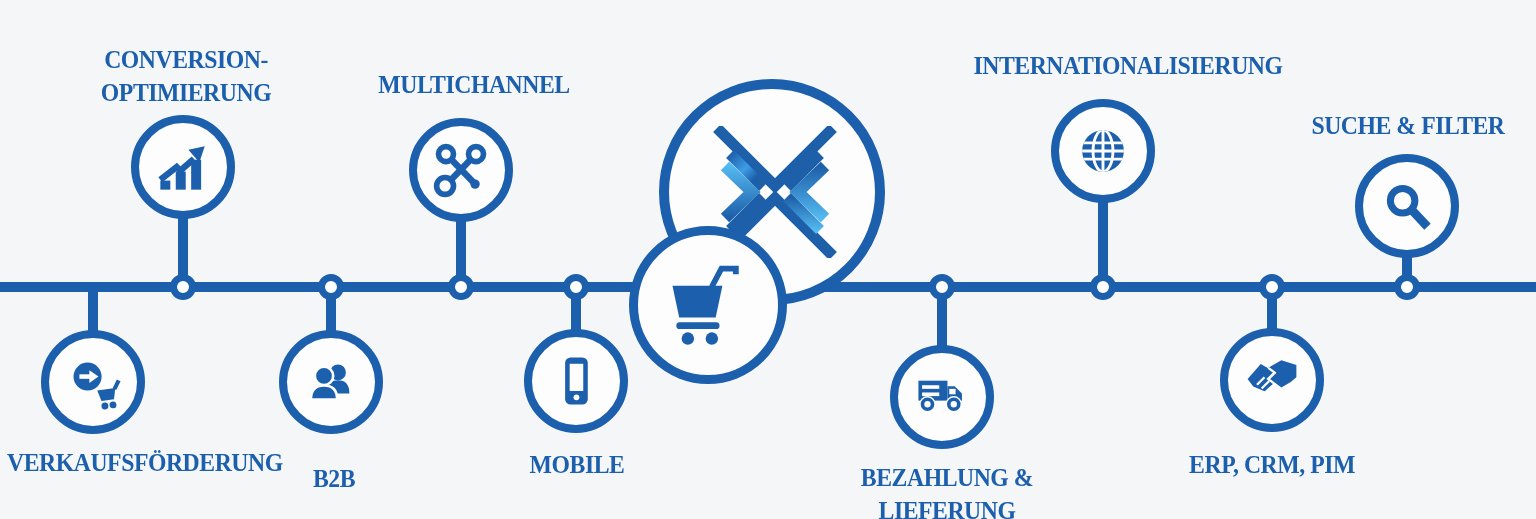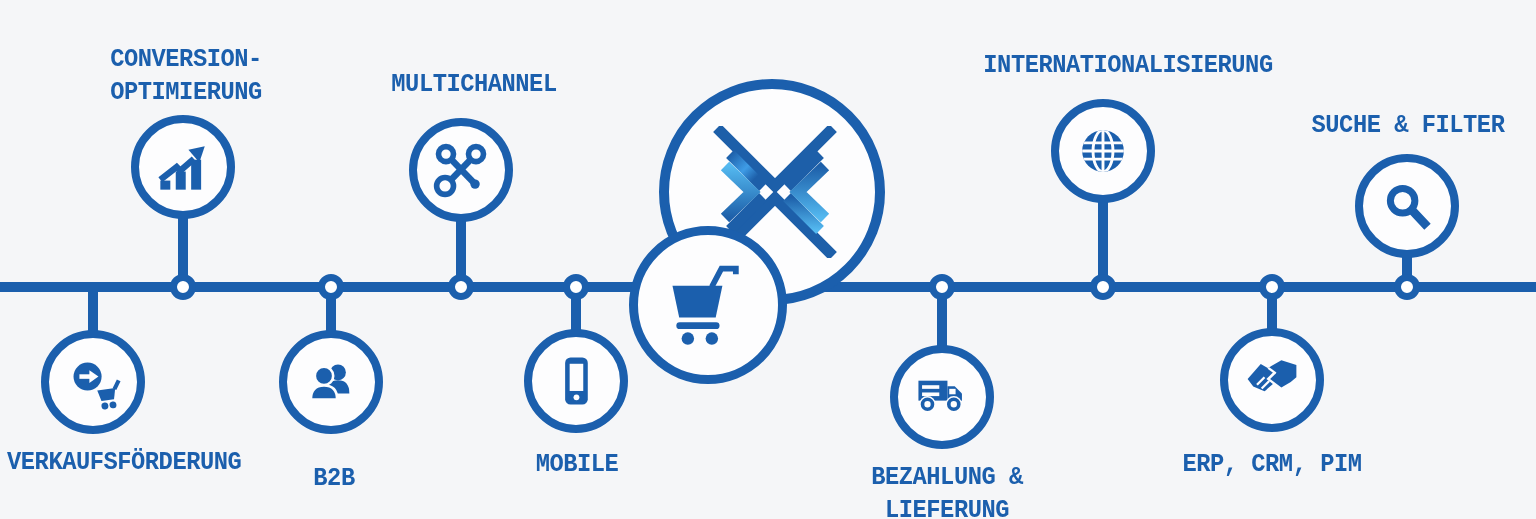--- a/index.html
+++ b/index.html
@@ -1,18 +1,18 @@
 <!DOCTYPE html>
 <html><head>
 <meta charset="utf-8">
 <style>
   html,body{margin:0;padding:0;background:#e9ebef;}
   .stage{
     position:relative;width:1536px;height:519px;background:#f5f6f8;
-    overflow:hidden;font-family:Liberation Mono, monospace;
+    overflow:hidden;font-family:Liberation Serif, serif;
   }
   .tl-line{position:absolute;left:0;top:282px;width:1536px;height:10px;background:#1b5fad;z-index:1;}
   .stem{position:absolute;width:10px;background:#1b5fad;z-index:1;}
   .node{
     position:absolute;top:274px;width:26px;height:26px;border-radius:50%;
     background:#ffffff;border:7px solid #1b5fad;box-sizing:border-box;z-index:6;
   }
   .feature-circle{
     position:absolute;width:104px;height:104px;border-radius:50%;
     background:#fdfdfe;border:8px solid #1b5fad;box-sizing:border-box;

